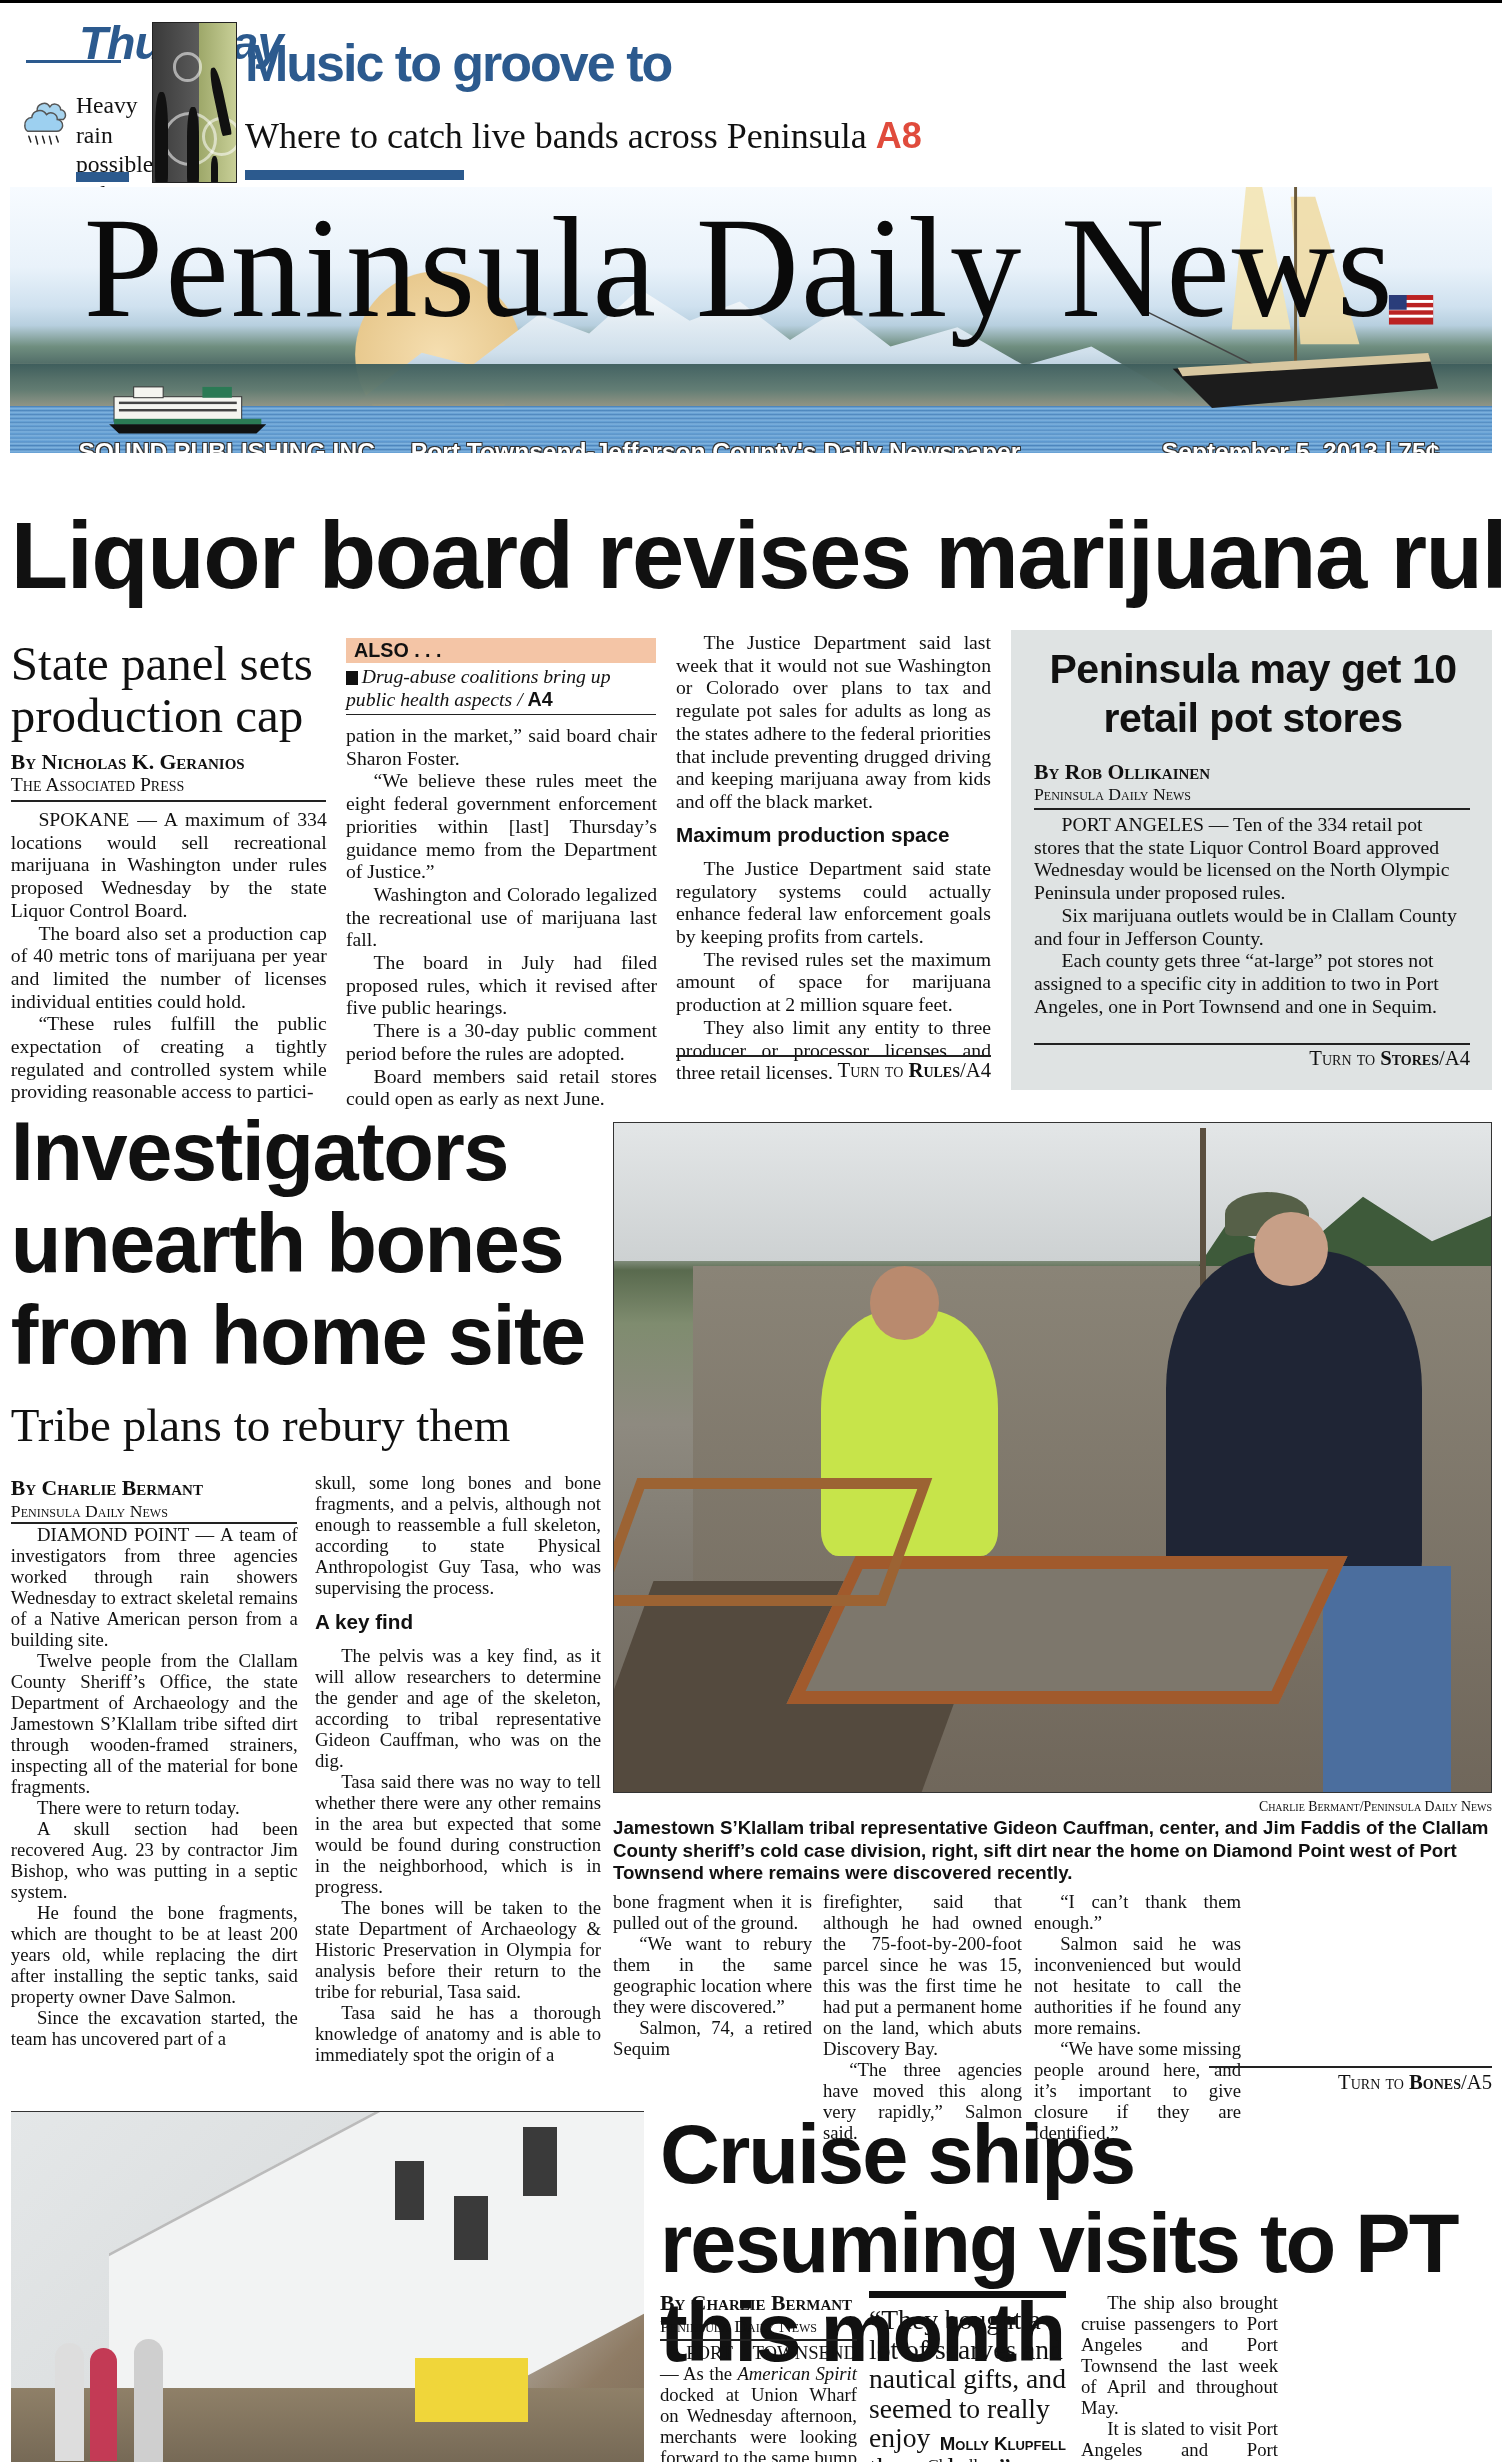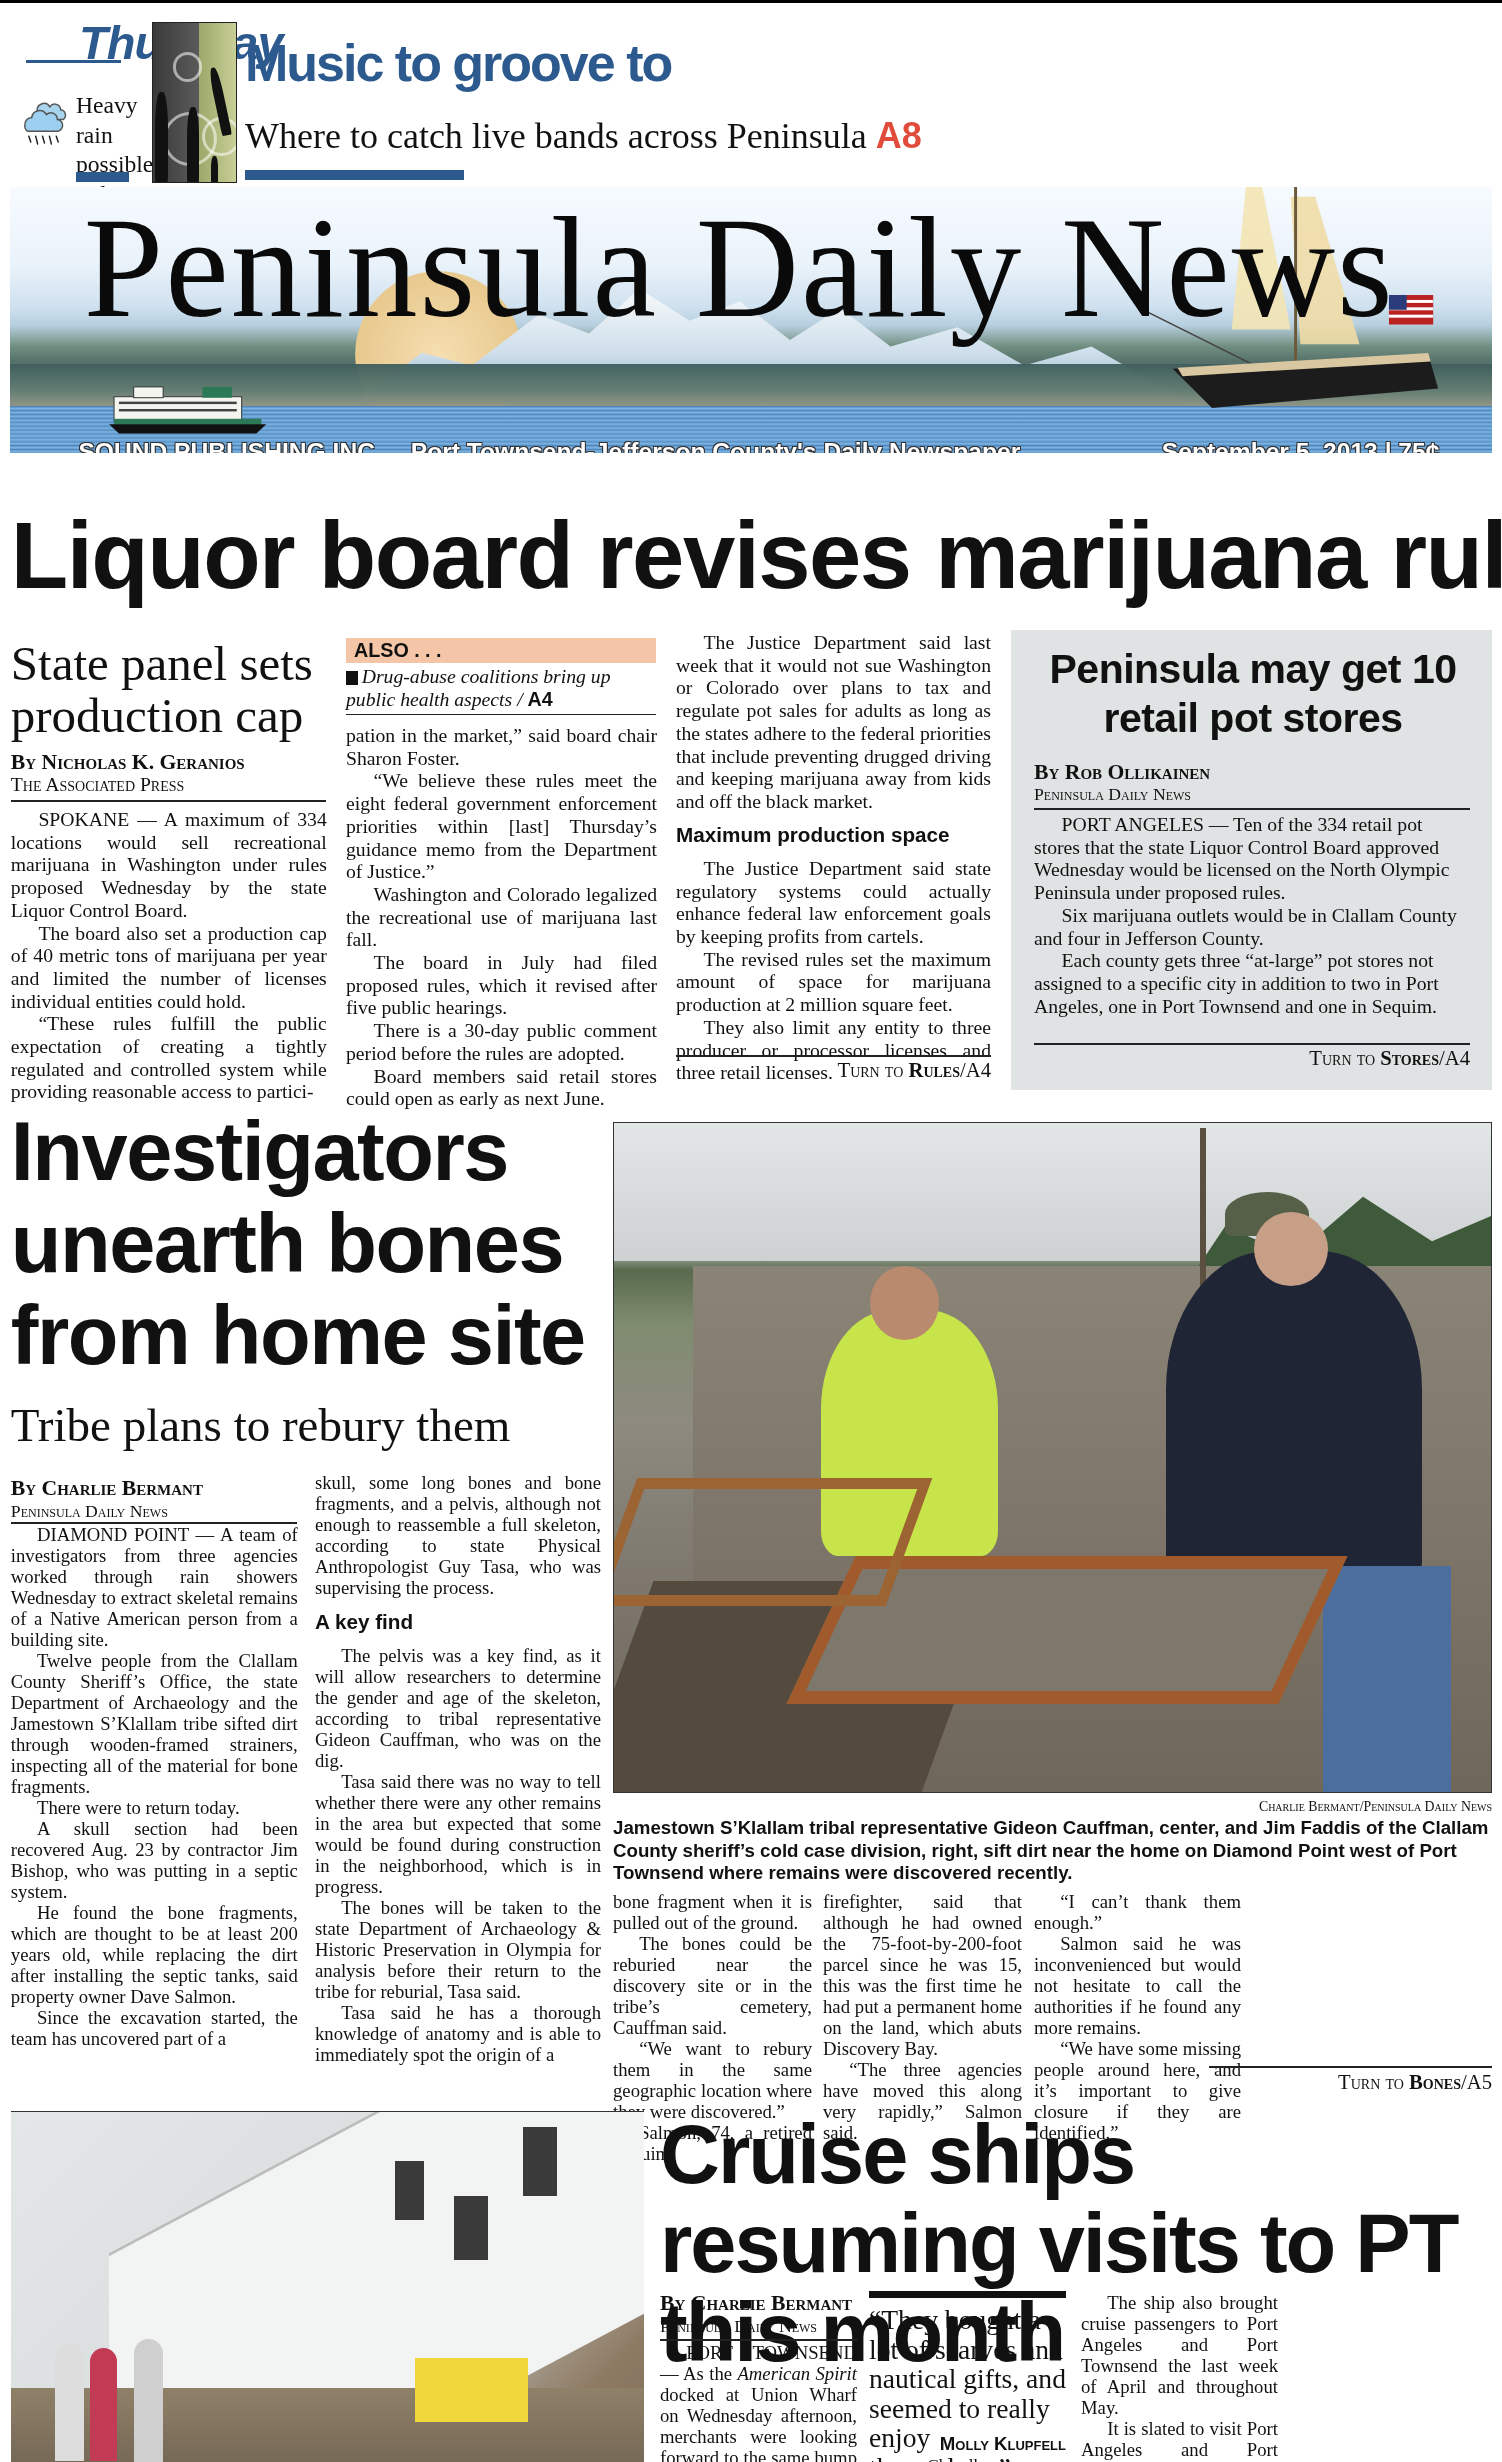--- a/index.html
+++ b/index.html
@@ -249,21 +249,20 @@
   <div>skull, some long bones and bone fragments, and a pelvis, although not enough to reassemble a full skeleton, according to state Physical Anthropologist Guy Tasa, who was supervising the process.</div>
   <div class="subhead" style="margin:8.9px 0 8.9px 0;text-align:left;">A key find</div>
   <p>The pelvis was a key find, as it will allow researchers to determine the gender and age of the skeleton, according to tribal representative Gideon Cauffman, who was on the dig.</p>
   <p>Tasa said there was no way to tell whether there were any other remains in the area but expected that some would be found during construction in the neighborhood, which is in progress.</p>
   <p>The bones will be taken to the state Department of Archaeology &amp; Historic Preservation in Olympia for analysis before their return to the tribe for reburial, Tasa said.</p>
   <p>Tasa said he has a thorough knowledge of anatomy and is able to immediately spot the origin of a</p>
 </div>
 
 <div class="abs body-col" style="left:613px;top:1891px;width:199px;font-size:18.7px;line-height:21px;">
   <div>bone fragment when it is pulled out of the ground.</div>
-  <p>The bones could be reburied near the discovery site or in the tribe’s cemetery, Cauffman said.</p>
   <p>“We want to rebury them in the same geographic location where they were discovered.”</p>
   <p>Salmon, 74, a retired Sequim</p>
 </div>
 <div class="abs body-col" style="left:823px;top:1891px;width:199px;font-size:18.7px;line-height:21px;">
   <div>firefighter, said that although he had owned the 75-foot-by-200-foot parcel since he was 15, this was the first time he had put a permanent home on the land, which abuts Discovery Bay.</div>
   <p>“The three agencies have moved this along very rapidly,” Salmon said.</p>
 </div>
 <div class="abs body-col" style="left:1034px;top:1891px;width:207px;font-size:18.7px;line-height:21px;">
   <p>“I can’t thank them enough.”</p>
   <p>Salmon said he was inconvenienced but would not hesitate to call the authorities if he found any more remains.</p>

